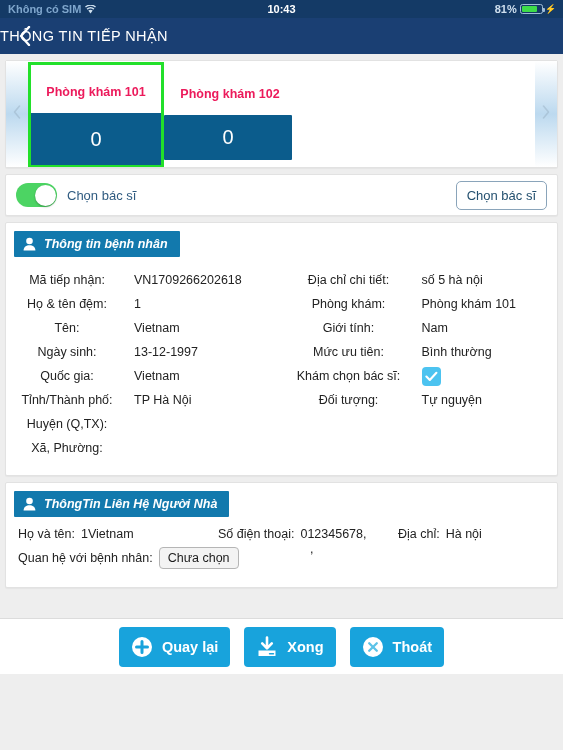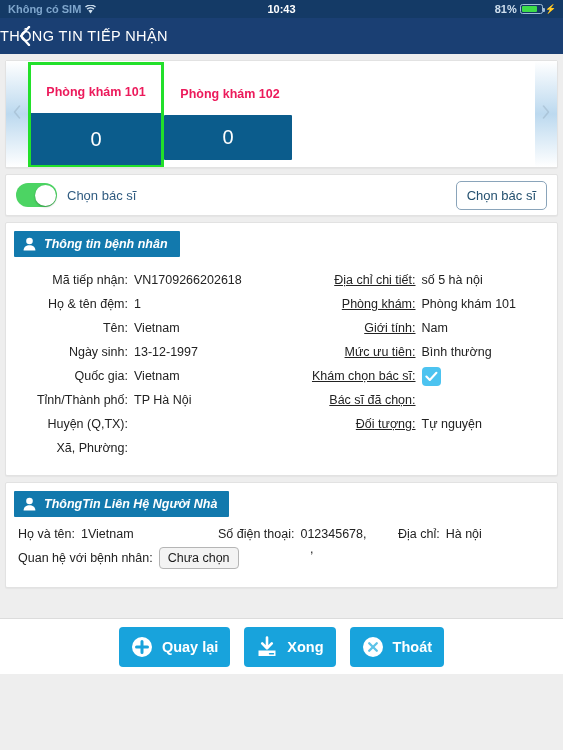--- a/index.html
+++ b/index.html
@@ -112,24 +112,24 @@
     display: inline-flex; align-items: center; gap: 8px;
     background: #1279ad; color: #fff; font-size: 12.5px; font-weight: bold;
     padding: 6px 12px 6px 9px; margin: 8px 0 0 8px; border-radius: 1px; font-style: italic;
   }
   .person-ico { display:block; }
 
   .fields { display: flex; padding: 12px 0 14px 0; }
   .col { width: 50%; }
   .frow { display: flex; align-items: flex-start; min-height: 23px; margin-bottom: 1px; }
   .flabel {
-    width: 128px; text-align: right; font-size: 12.5px; color: #222;
+    width: 128px; text-align: center; font-size: 12.5px; color: #222;
     padding-right: 6px; white-space: nowrap; line-height: 23px;
   }
-  .col.right .flabel { width: 140px; text-decoration: underline; }
+  .col.right .flabel { width: 140px; }
   .fvalue { font-size: 12.5px; color: #222; line-height: 23px; }
   .chk {
     width: 19px; height: 19px; border-radius: 4px; background: #4cc3f0;
     display: inline-flex; align-items: center; justify-content: center;
     margin-top: 2px; cursor: pointer;
   }
 
   
   .contact-rows { padding: 10px 0 12px 12px; }
   .crow { display: flex; align-items: flex-start; margin-bottom: 6px; }
@@ -297,24 +297,20 @@
         </div>
         <div class="frow">
           <div class="flabel">Khám chọn bác sĩ:</div>
           <div class="chk">
             <svg width="13" height="11" viewBox="0 0 13 11">
               <path d="M1.4 5.6 L4.8 9 L11.4 1.8" stroke="#ffffff" stroke-width="2.1" fill="none" stroke-linecap="round" stroke-linejoin="round"></path>
             </svg>
           </div>
         </div>
         <div class="frow">
-          <div class="flabel">Bác sĩ đã chọn:</div>
-          <div class="fvalue"></div>
-        </div>
-        <div class="frow">
           <div class="flabel">Đối tượng:</div>
           <div class="fvalue">Tự nguyện</div>
         </div>
       </div>
     </div>
   </div>
 
   <div class="panel">
     <div class="panel-head">
       <span>

